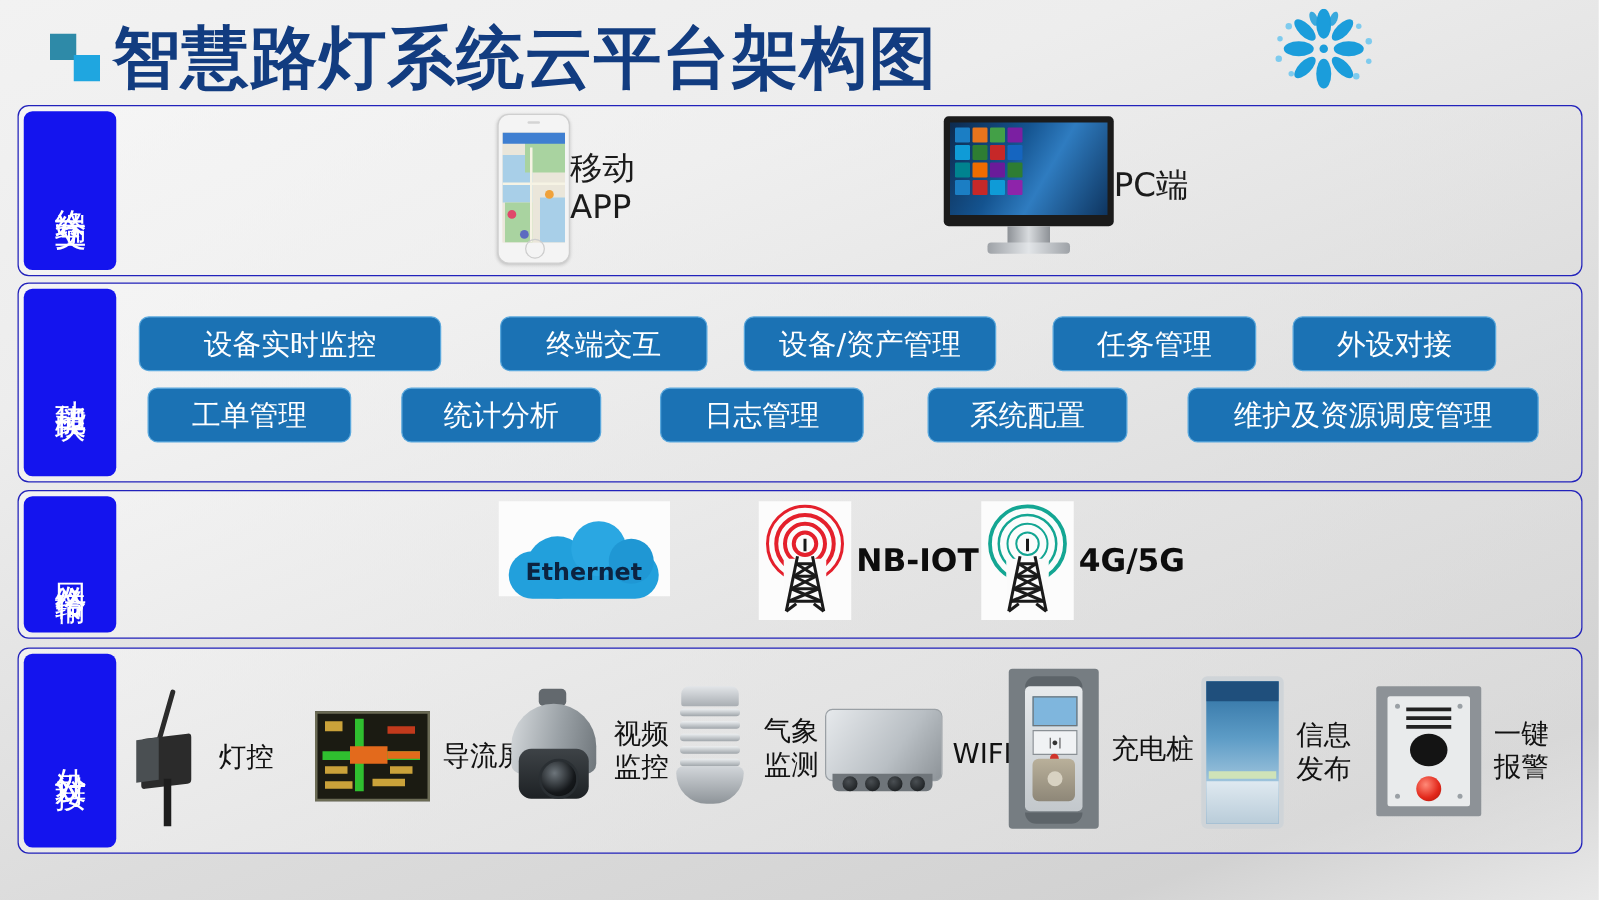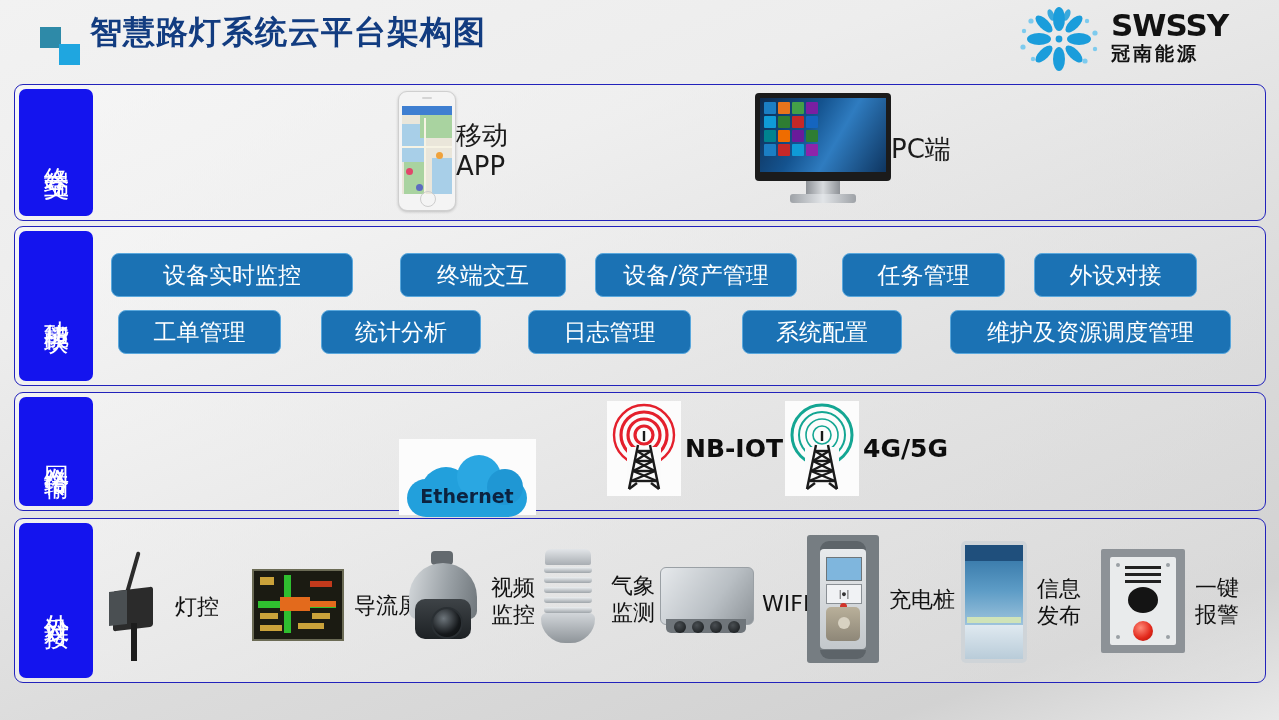--- a/index.html
+++ b/index.html
@@ -9,21 +9,21 @@
     background:linear-gradient(160deg,#f2f2f2 0%,#ededed 28%,#dcdcdc 62%,#d2d2d2 88%,#e8e8e8 100%);
     position:relative;
   }
   
   .header{position:absolute;left:0;top:0;width:1279px;height:78px;}
   .hdr-marks{position:absolute;left:40px;top:27px;width:46px;height:38px;}
   .sq-a{position:absolute;left:0;top:0;width:21px;height:21px;background:#2e8aa8;}
   .sq-b{position:absolute;left:19px;top:17px;width:21px;height:21px;background:#1fa6e0;}
   .hdr-title{
     position:absolute;left:90px;top:11px;
-    font-size:32px;font-weight:bold;color:#123c80;
+    font-size:54px;font-weight:bold;color:#123c80;
     letter-spacing:1px;white-space:nowrap;
     font-family:"DejaVu Sans","Liberation Sans",sans-serif;
   }
   
   .logo{position:absolute;right:18px;top:5px;width:250px;height:68px;}
   .logo-mark{position:absolute;left:0;top:2px;width:96px;height:64px;}
   .logo-text{position:absolute;left:100px;top:4px;width:150px;}
   .logo-en{font-size:31px;font-weight:bold;color:#121212;letter-spacing:-1px;
     font-family:"DejaVu Sans","Liberation Sans",sans-serif;line-height:32px;}
   .logo-cn{font-size:19px;font-weight:bold;color:#121212;letter-spacing:3px;line-height:24px;
@@ -79,21 +79,21 @@
   .mon-base{position:absolute;left:50%;margin-left:-33px;top:101px;width:66px;height:9px;
     background:linear-gradient(90deg,#9ea2a7,#e2e5e8,#9ea2a7);border-radius:3px;}
   
   .fbtn{position:absolute;background:#1b72b4;border:1.5px solid #5aa8dd;border-radius:8px;
     color:#fff;font-size:23px;display:flex;align-items:center;justify-content:center;
     white-space:nowrap;font-family:"DejaVu Sans","Liberation Sans",sans-serif;height:42px;}
   
   .net{position:absolute;display:flex;align-items:center;}
   .net-label{font-size:25px;font-weight:bold;color:#0d0d0d;margin-left:4px;
     font-family:"DejaVu Sans","Liberation Sans",sans-serif;}
-  .cloudbox{width:137px;height:76px;background:#fcfcfc;position:relative;margin-top:38px;}
+  .cloudbox{width:137px;height:76px;background:#fcfcfc;position:relative;}
   .cloud{position:absolute;left:8px;top:16px;width:120px;height:62px;}
   .cloud .c1{position:absolute;left:0;bottom:0;width:120px;height:38px;background:#22a0dc;border-radius:19px;}
   .cloud .c2{position:absolute;left:14px;top:12px;width:50px;height:50px;background:#22a0dc;border-radius:50%;}
   .cloud .c3{position:absolute;left:50px;top:0px;width:44px;height:44px;background:#2aa7e2;border-radius:50%;}
   .cloud .c4{position:absolute;left:80px;top:14px;width:36px;height:36px;background:#1f97d4;border-radius:50%;}
   .cloud-txt{position:absolute;left:0;top:30px;width:120px;text-align:center;
     font-size:19px;font-weight:bold;color:#0c2340;z-index:3;
     font-family:"DejaVu Sans","Liberation Sans",sans-serif;}
   .towerbox{width:74px;height:95px;background:#fcfcfc;position:relative;}
   
@@ -196,24 +196,20 @@
             <circle cx="13" cy="24" r="2.2"></circle>
           <circle cx="12" cy="40" r="2.6"></circle>
             <circle cx="22" cy="52" r="2.2"></circle>
           <circle cx="76" cy="14" r="2.2"></circle>
             <circle cx="84" cy="26" r="2.6"></circle>
           <circle cx="84" cy="42" r="2.2"></circle>
             <circle cx="74" cy="54" r="2.6"></circle>
           <circle cx="48" cy="32" r="3.4" fill="#1b9ddb"></circle>
         </g>
       </svg>
-    </div>
-    <div class="logo-text">
-      <div class="logo-en">SWSSY</div>
-      <div class="logo-cn">冠南能源</div>
     </div>
   </div>
 </div>
 
 <div class="panel p1">
   <div class="tab">
     <span>终端交互</span>
   </div>
 
   <div class="term" style="left:383px;top:6px;">

